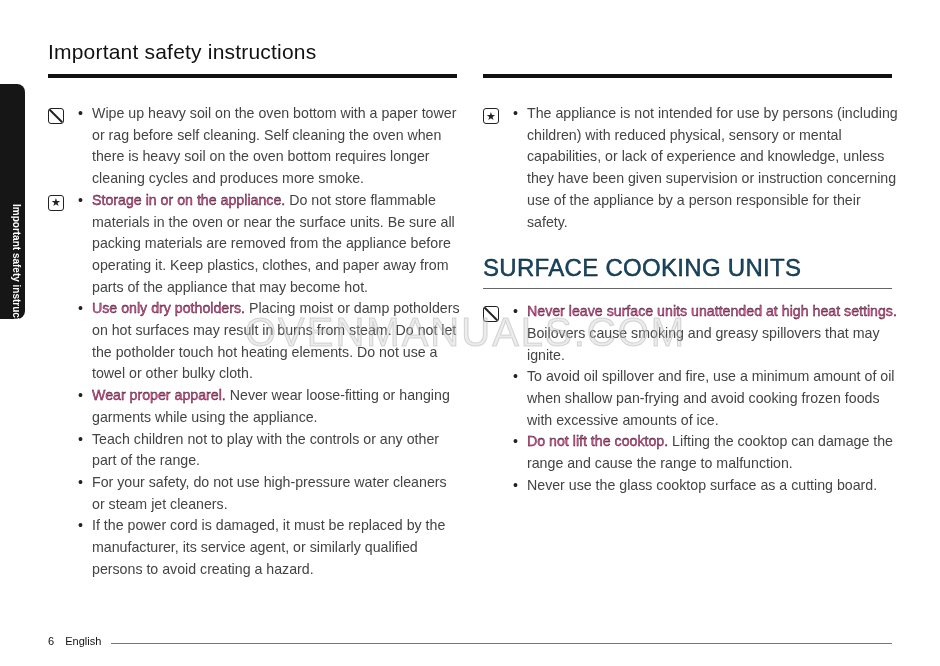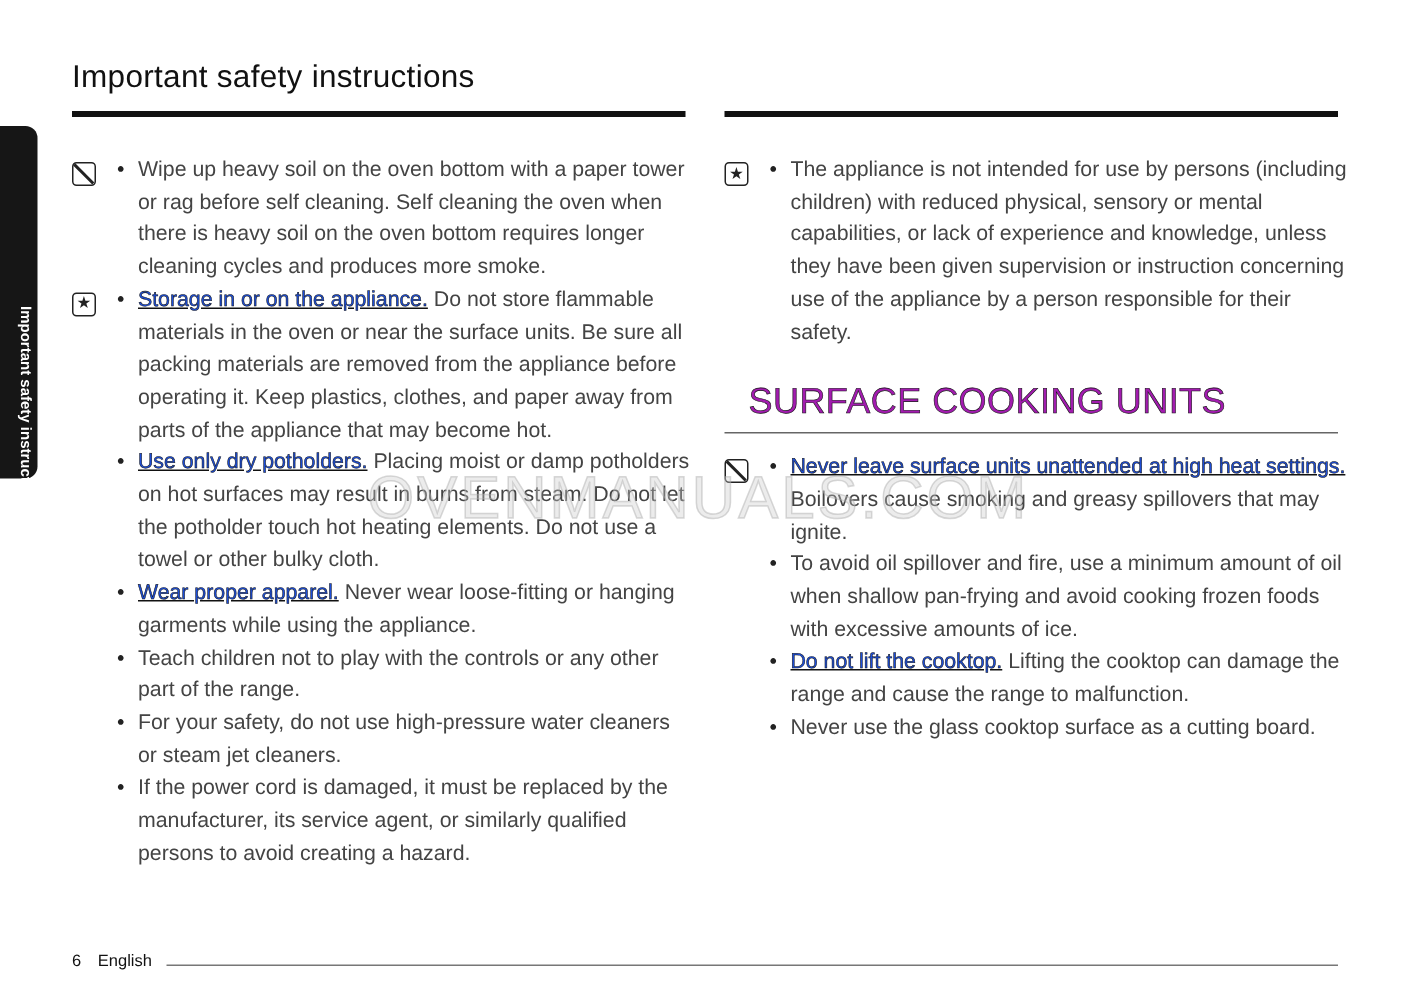--- a/index.html
+++ b/index.html
@@ -15,22 +15,22 @@
   .col { position:absolute; }
   .col-left { left:48px; top:103px; width:415px; }
   .col-right { left:483px; top:103px; width:415px; }
   .block { position:relative; padding-left:30px; }
   .icon { position:absolute; left:0; top:5px; width:16px; height:16px; border:1.6px solid #222; border-radius:3px; box-sizing:border-box; }
   .icon-prohibit::after { content:""; position:absolute; left:-2px; top:6px; width:18px; height:1.5px; background:#222; transform:rotate(45deg); }
   .icon-star { display:flex; align-items:center; justify-content:center; font-size:11px; color:#222; line-height:1; }
   ul { list-style:none; margin:0; padding:0; }
   li { position:relative; padding-left:14px; font-size:14.2px; line-height:21.7px; color:#444; }
   li::before { content:"•"; position:absolute; left:0; top:0; color:#222; }
-  .b { color:#1d4ed8; font-weight:normal;text-decoration:underline; -webkit-text-stroke:0.35px #111; }
-  .section-title { font-size:24px; color:#a21caf; margin:21px 0 0 16px; font-weight:normal; letter-spacing:0.3px; -webkit-text-stroke:0.4px #111; }
+  .b { color:#ec4899; font-weight:normal; -webkit-text-stroke:0.35px #111; }
+  .section-title { font-size:24px; color:#0c4a6e; margin:21px 0 0 0; font-weight:normal; letter-spacing:0.3px; -webkit-text-stroke:0.4px #111; }
   .rule-thin { height:1px; background:#666; margin:6px 0 12px 0; width:409px; }
   .footer { position:absolute; left:48px; top:635px; font-size:11px; color:#111; }
   .footer .num { margin-right:8px; }
   .footer-rule { position:absolute; left:111px; top:643px; width:781px; height:1px; background:#777; }
   .watermark { position:absolute; left:245px; top:310px; font-size:40px; color:rgba(200,200,200,0.35); font-weight:normal; letter-spacing:2px;
                -webkit-text-stroke:1px rgba(170,170,170,0.45); pointer-events:none; white-space:nowrap; }
 </style>
 </head>
 <body>
 

